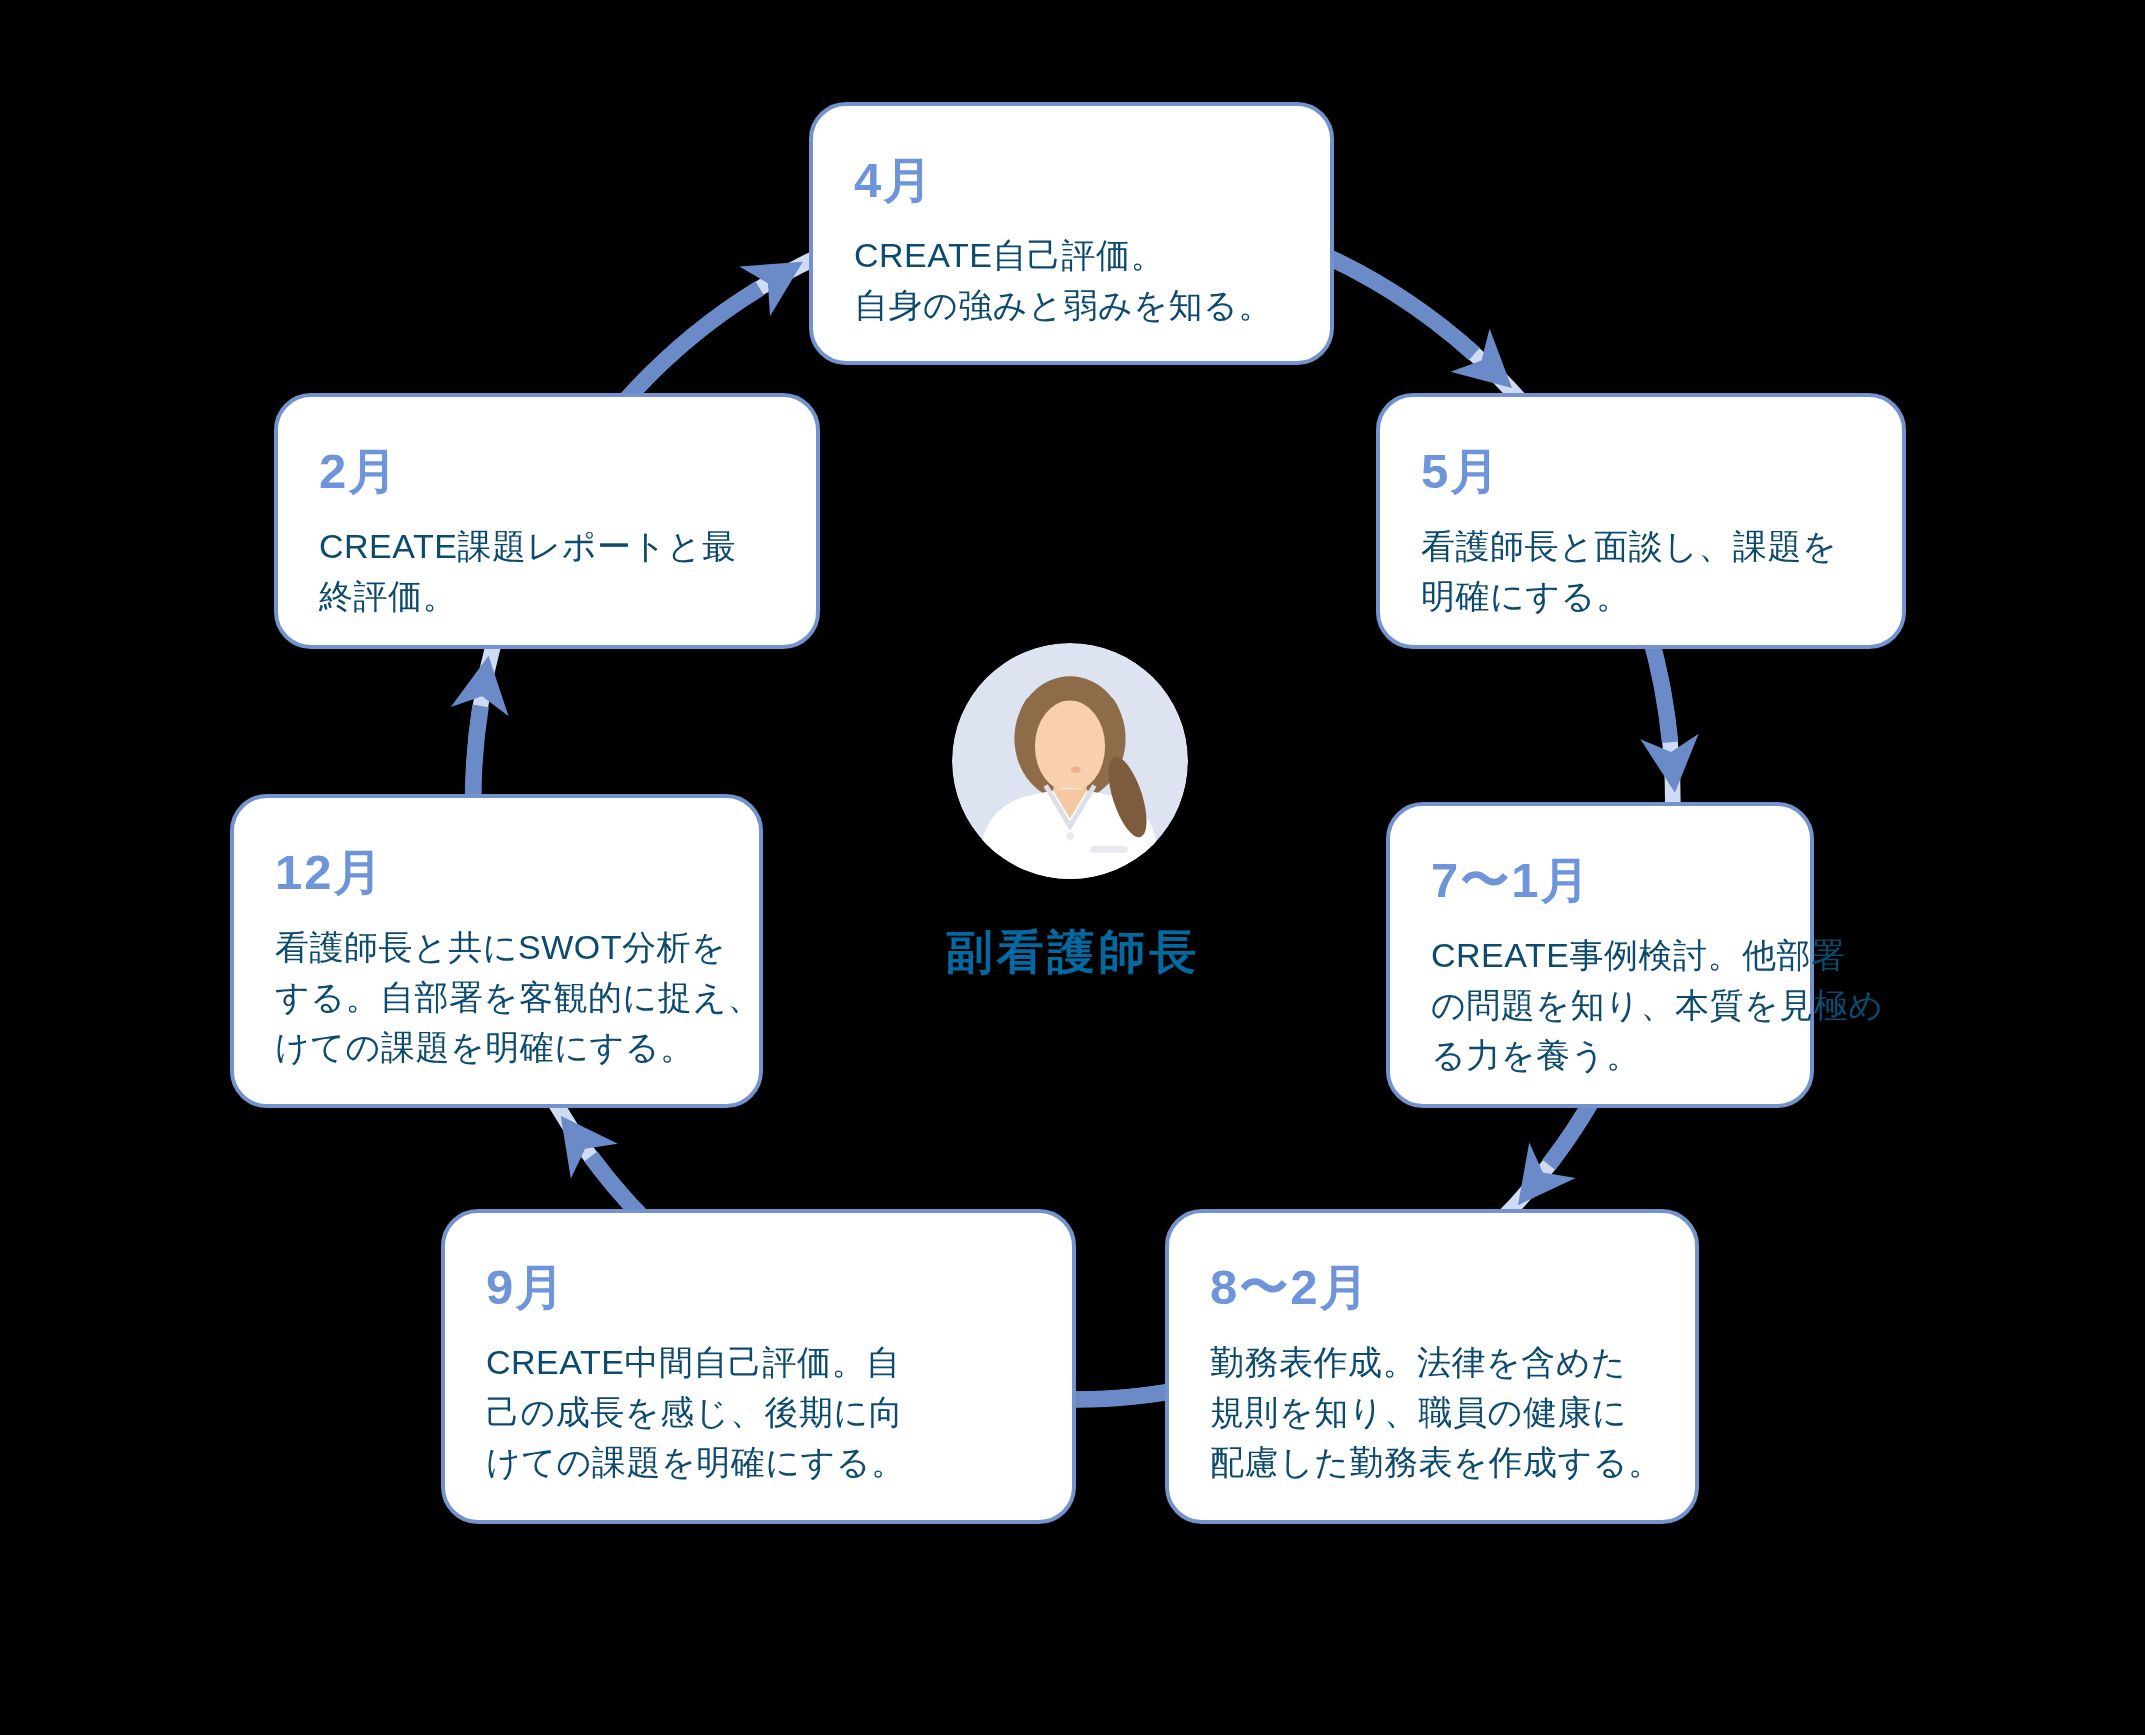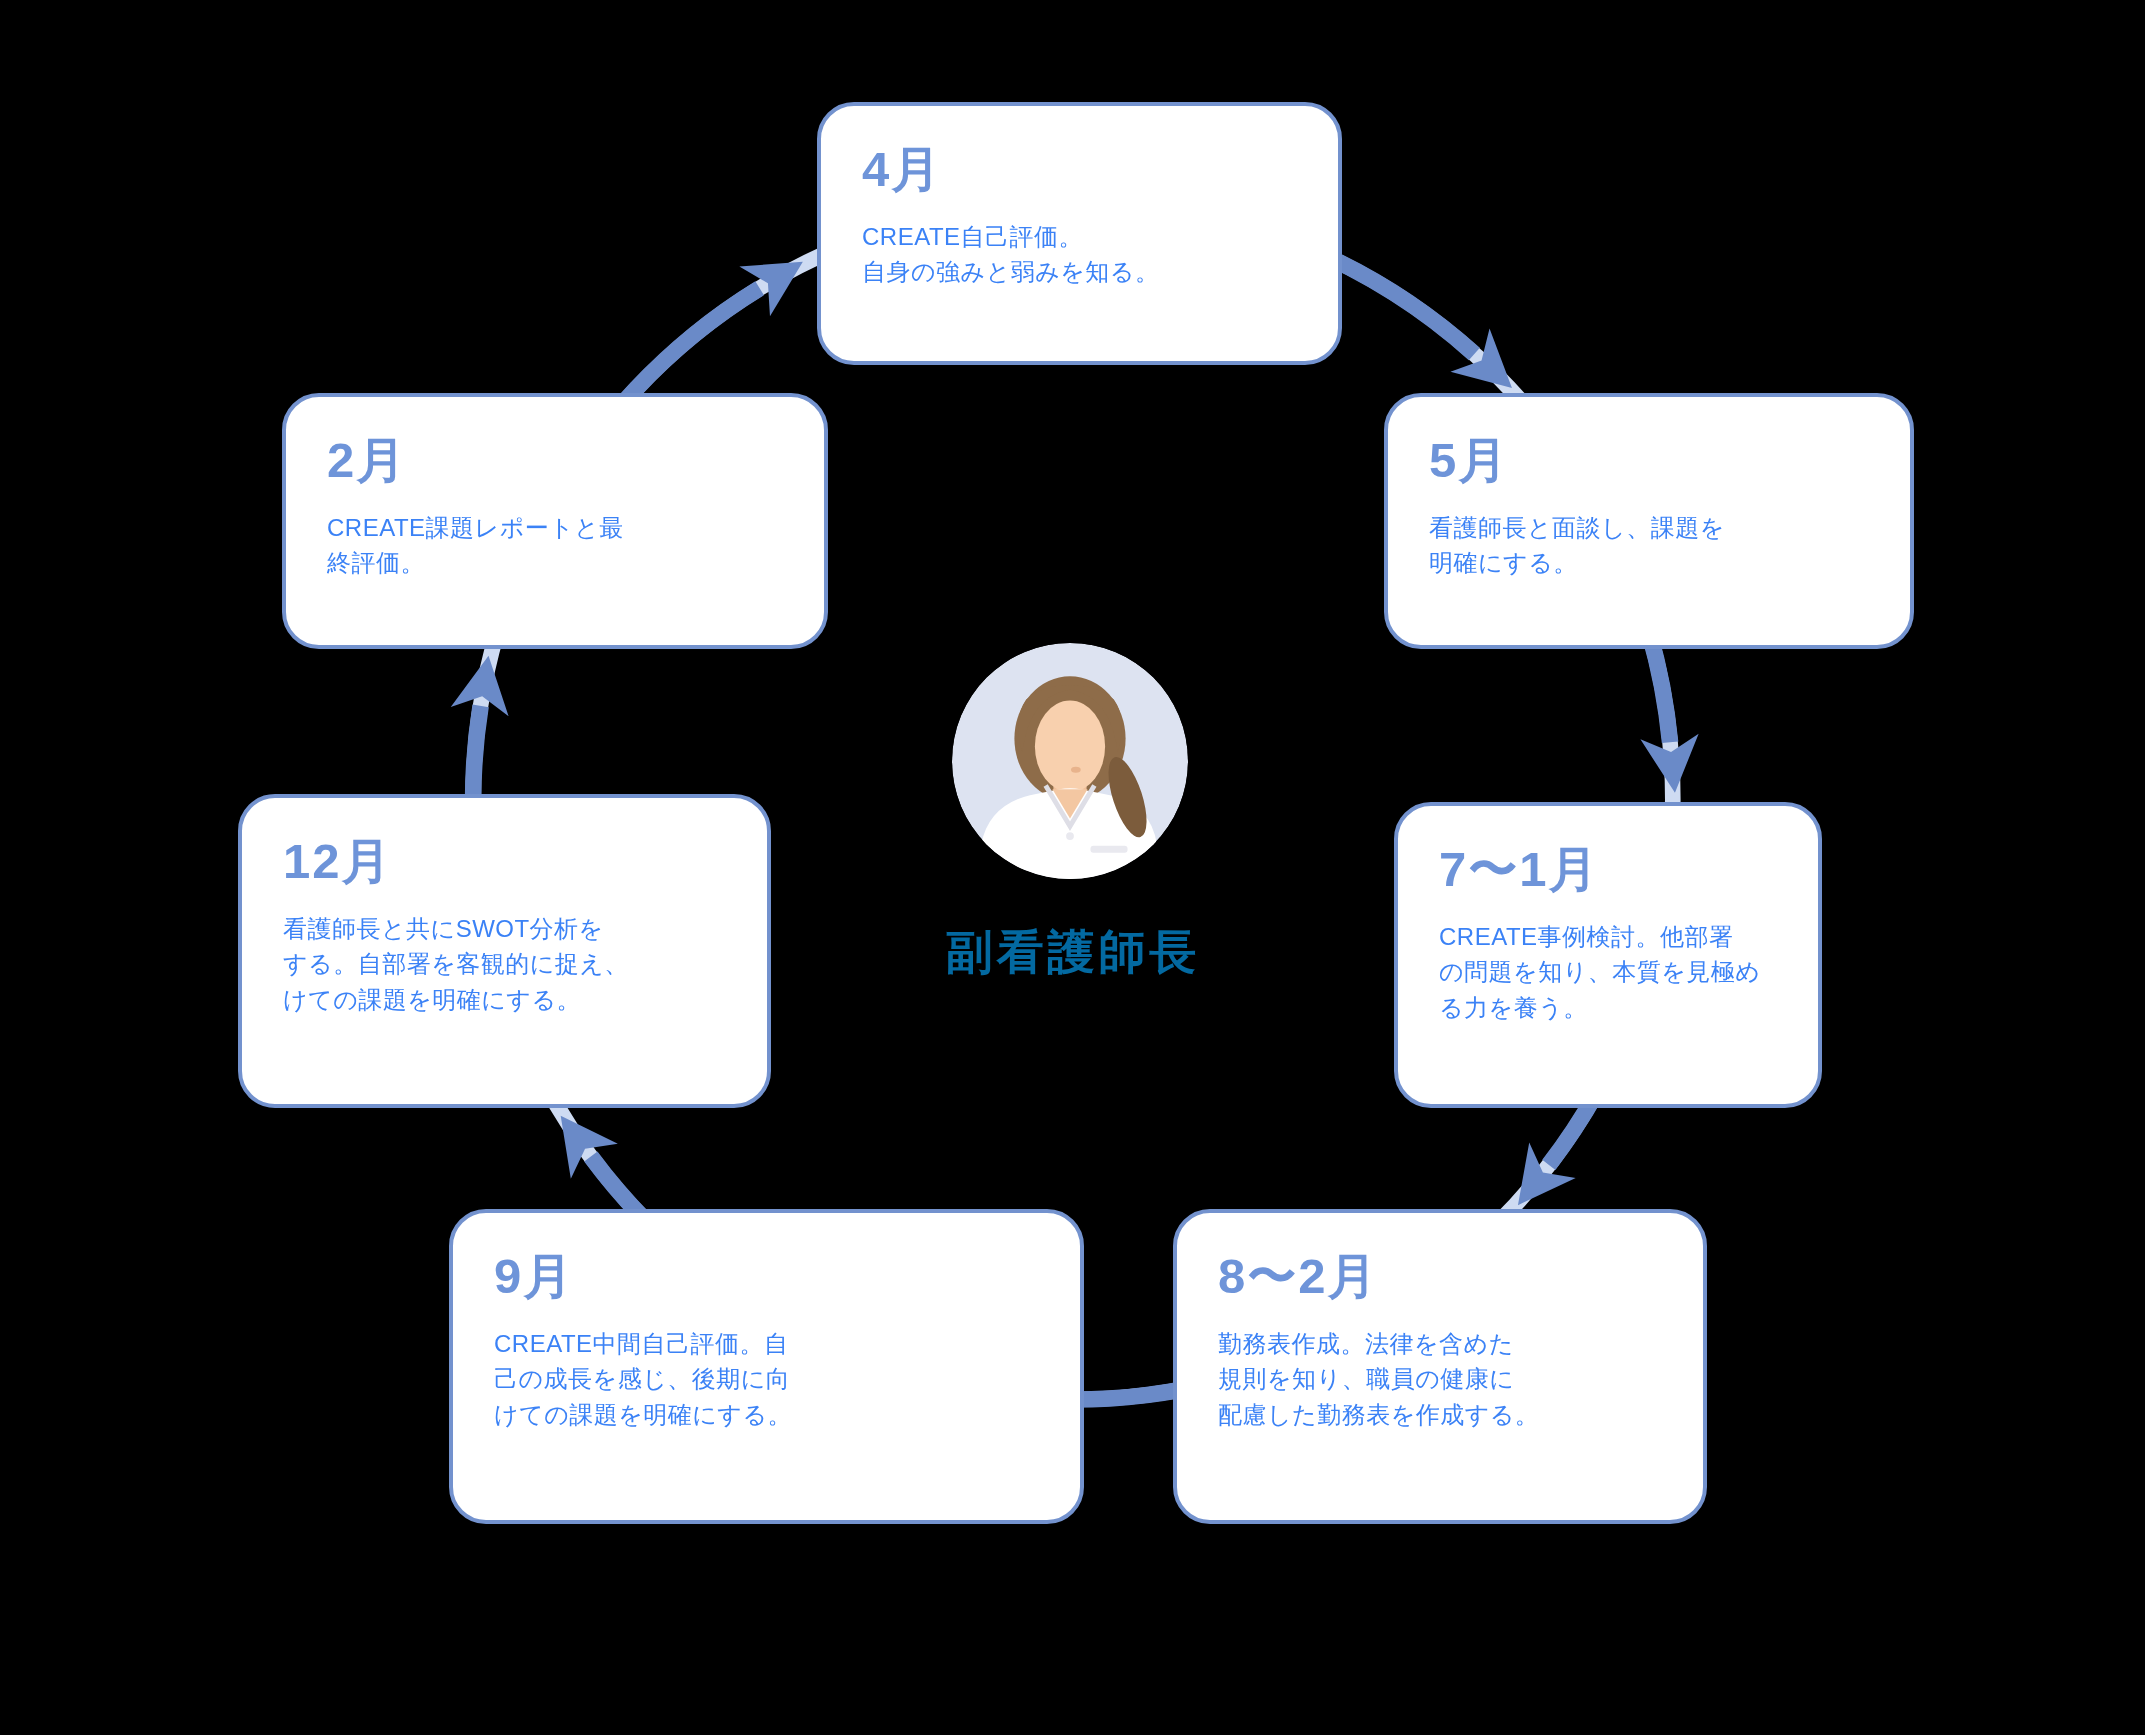--- a/index.html
+++ b/index.html
@@ -4,27 +4,27 @@
 <title>Cycle Diagram</title>
 <style>
   html,body{margin:0;padding:0;background:#000;}
   .canvas{
     position:relative;width:2146px;height:1736px;background:#000;overflow:hidden;
     font-family:"Liberation Sans","DejaVu Sans",sans-serif;
   }
   .ring-layer{position:absolute;left:0;top:0;}
   .card{
     position:absolute;box-sizing:border-box;background:#ffffff;
-    border:4.9px solid #7392ce;border-radius:37px;padding:35px 41px;margin-left:8px;
+    border:4.9px solid #7392ce;border-radius:37px;padding:46px 41px;
   }
   .month{
     font-size:49px;font-weight:bold;color:#6e94d9;letter-spacing:2px;line-height:1.15;
   }
   .body-text{
-    margin-top:21.5px;font-size:24px;line-height:1.48;color:#3b82f6;
+    margin-top:21.5px;font-size:34px;line-height:1.48;color:#0c4a6e;
     white-space:pre;letter-spacing:0.5px;
   }
   .avatar{position:absolute;left:952px;top:643px;}
   .center-label{
     position:absolute;left:878px;top:921px;width:390px;text-align:center;
     font-size:47px;font-weight:bold;color:#0369a1;letter-spacing:3.9px;
   }
   .caption{
     position:absolute;left:0;top:1611px;width:2146px;text-align:center;
     font-size:47px;font-weight:bold;letter-spacing:2px;color:#54555a;

